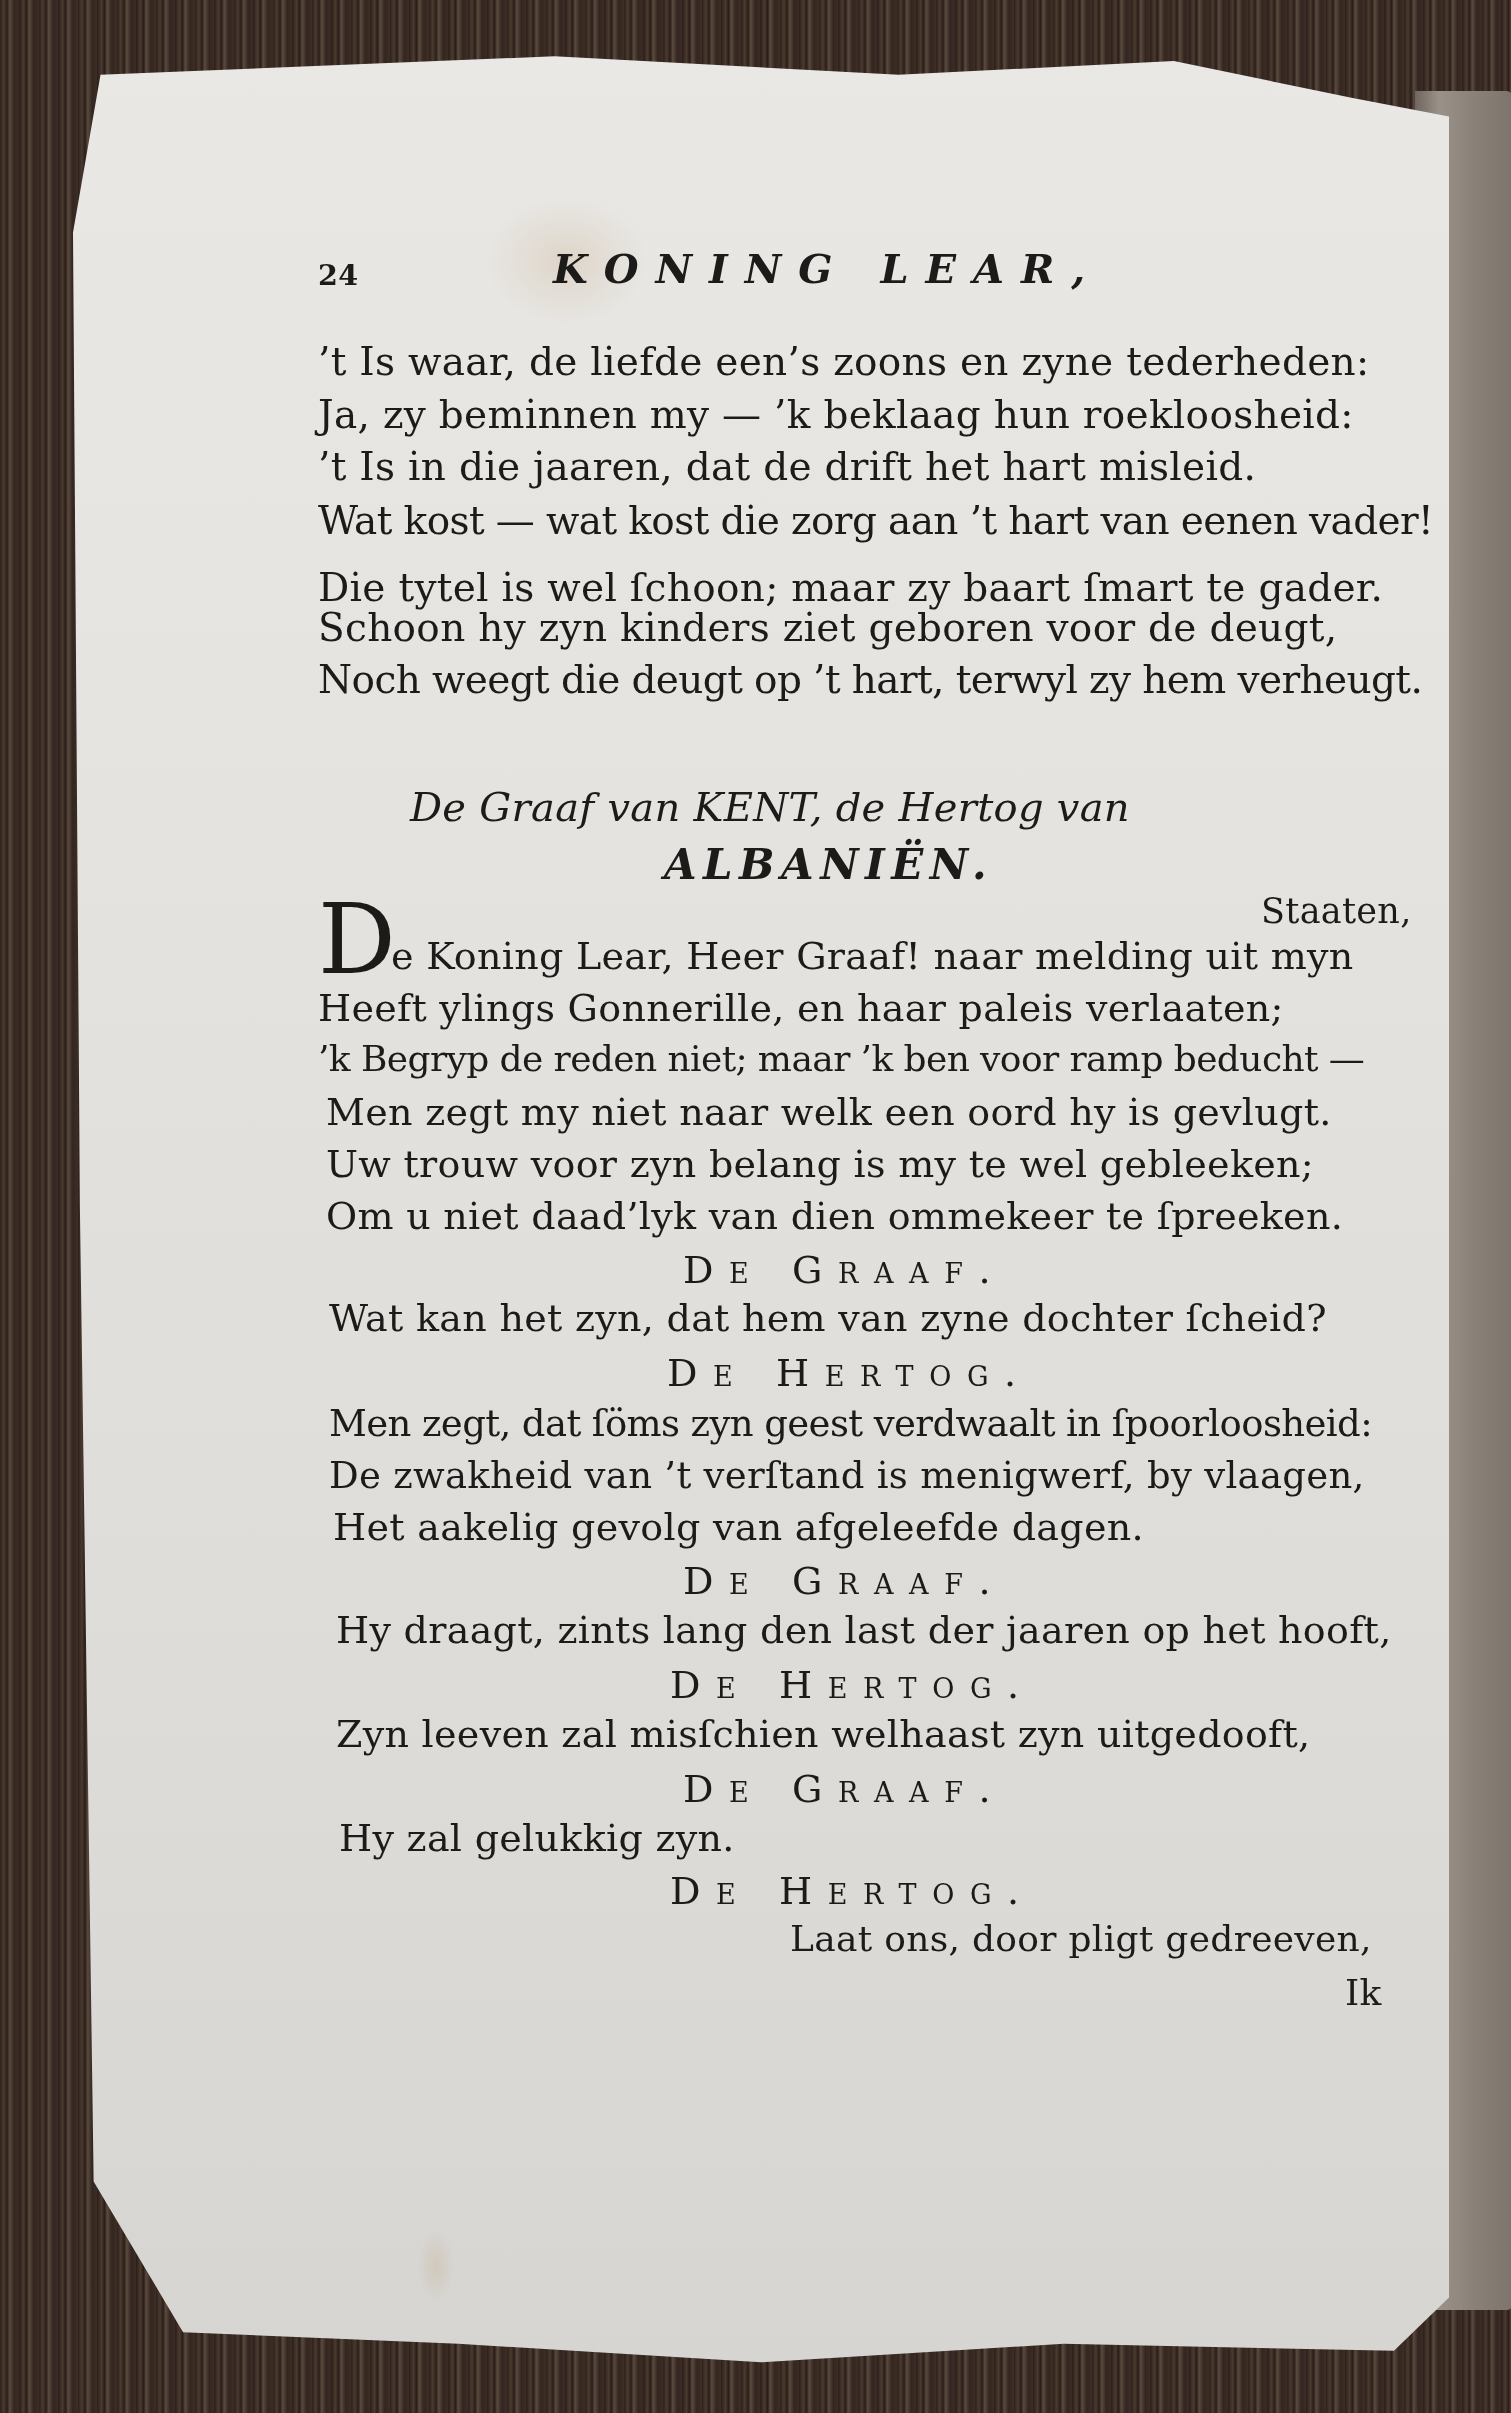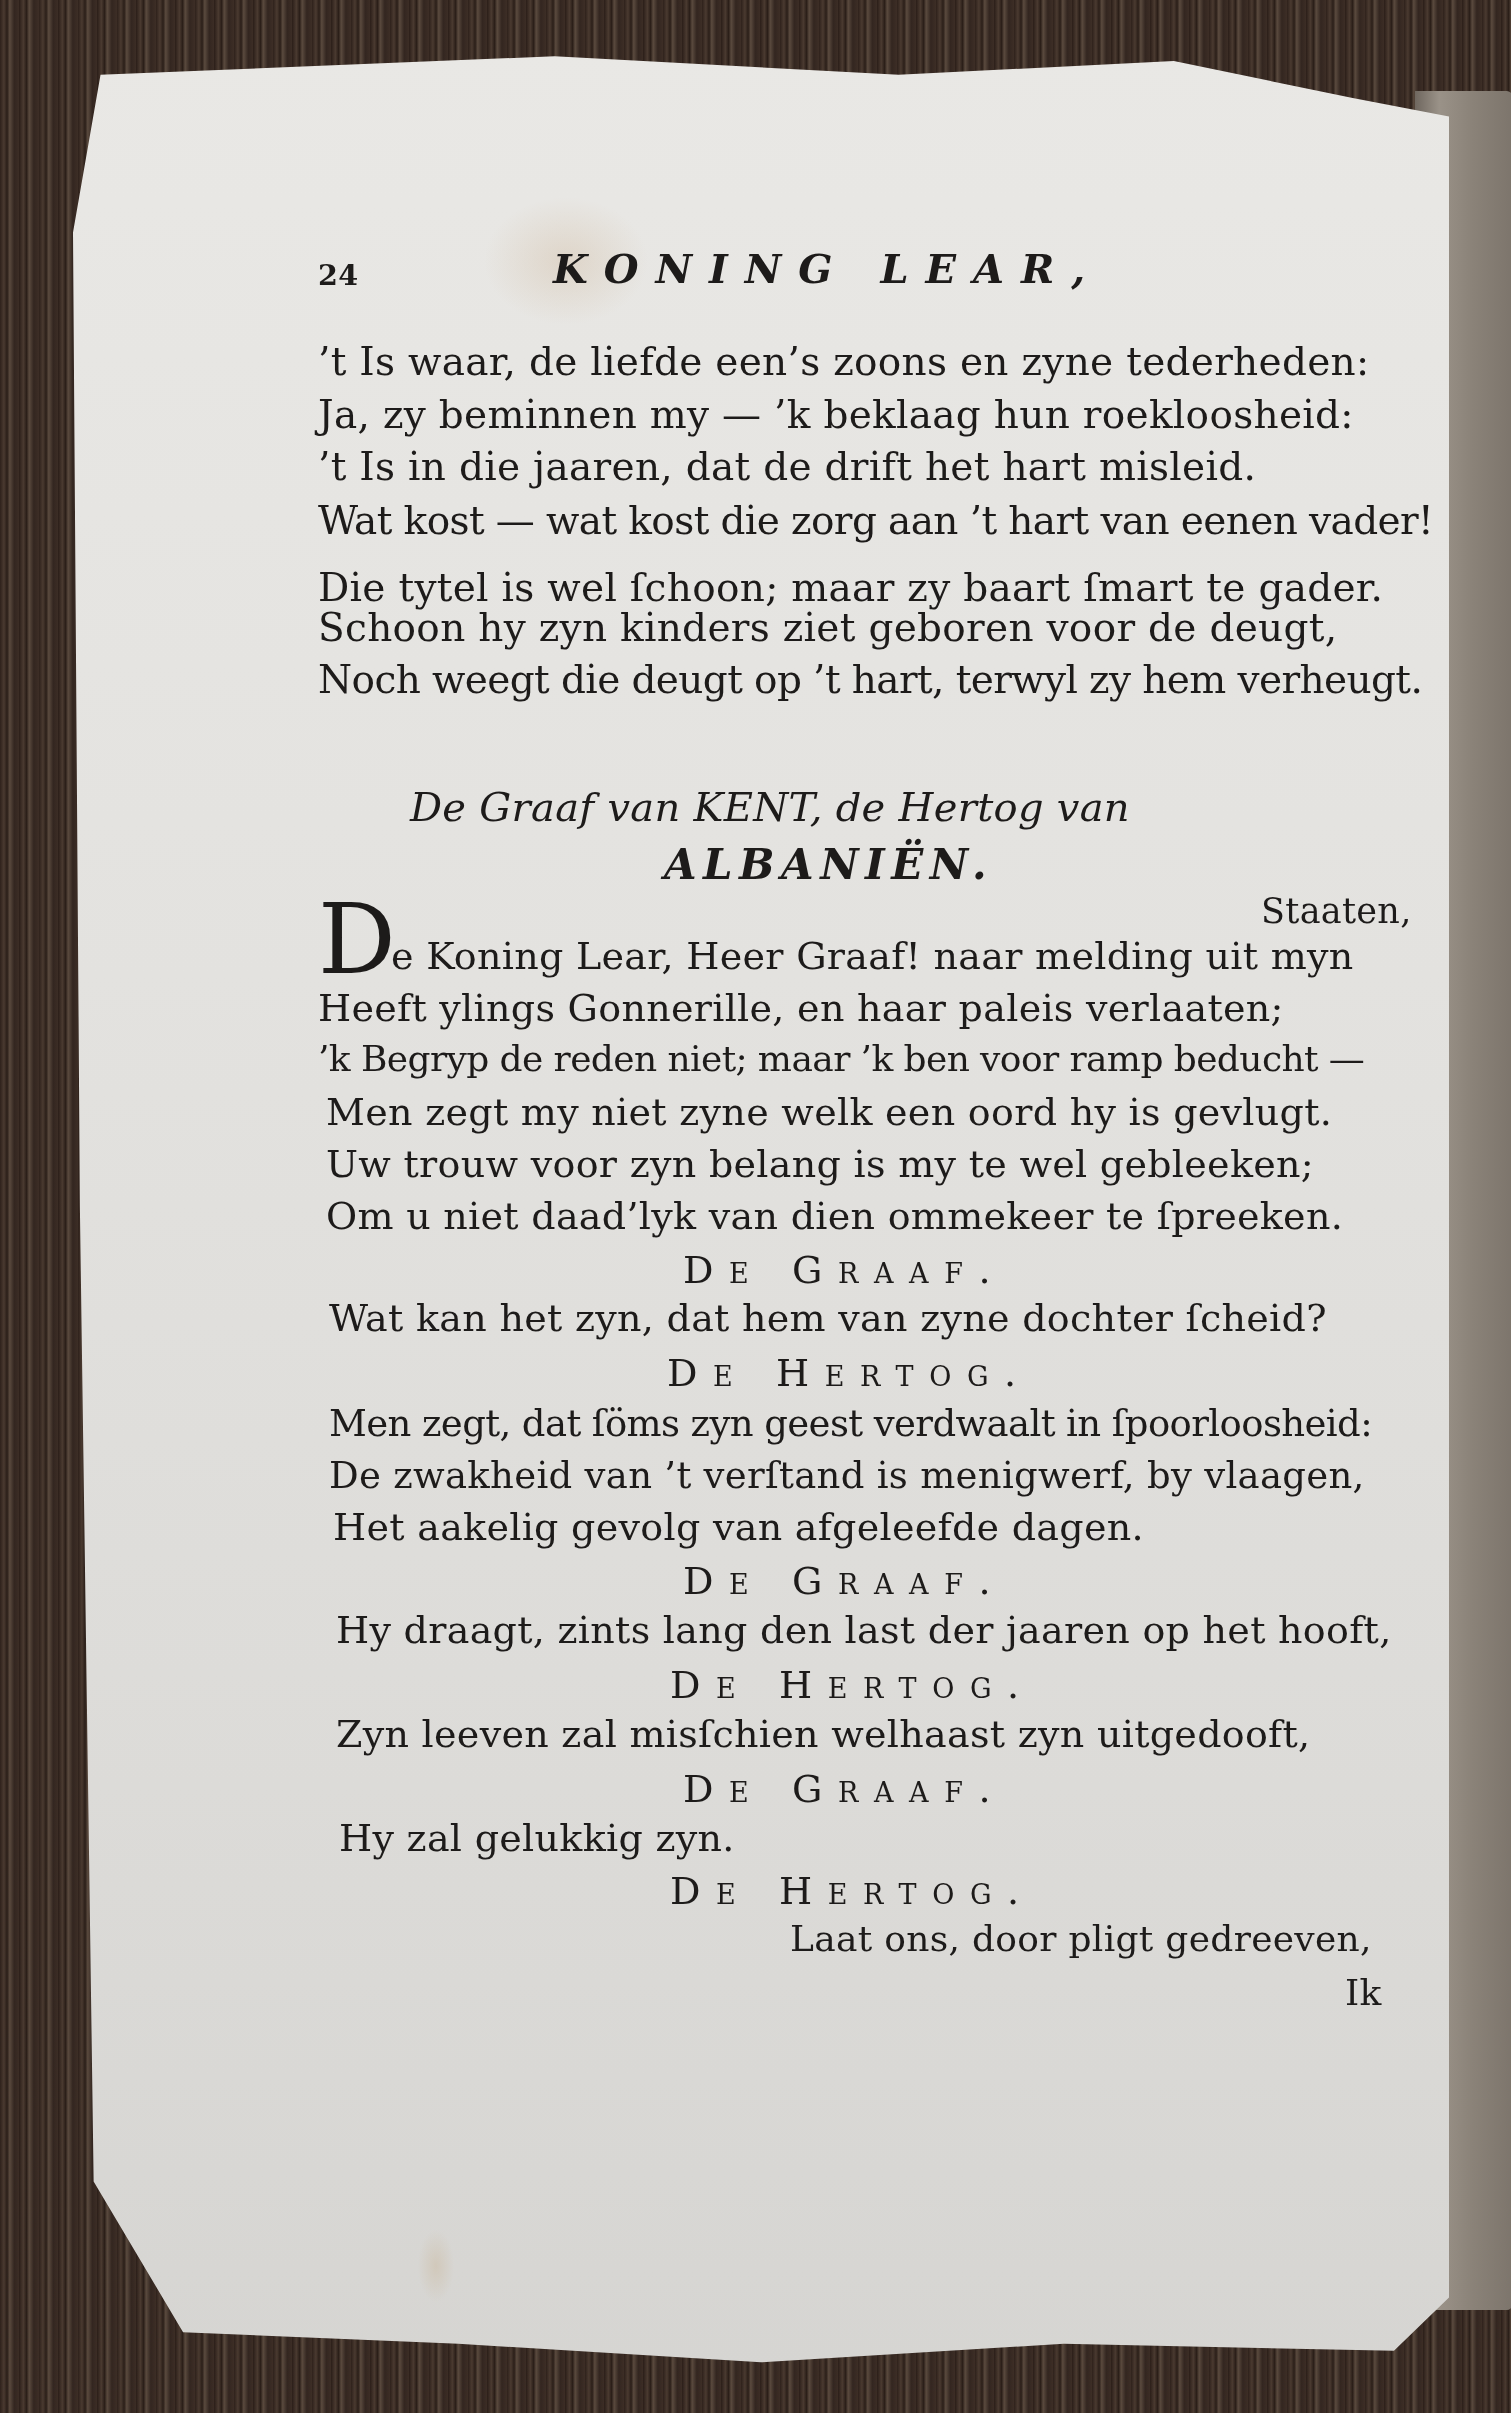--- a/index.html
+++ b/index.html
@@ -54,21 +54,21 @@
 
     <span class="t scene-chars">De Graaf van KENT, de Hertog van</span>
     <span class="t scene-chars2">ALBANIËN.</span>
 
     <span class="t verse" style="left:1188px; top:847px; font-size:35px;">Staaten,</span>
     <span class="t dropcap">D</span>
     <span class="t verse" style="left:318px; top:890px; font-size:38px;">e Koning Lear, Heer Graaf! naar melding uit myn</span>
 
     <span class="t verse" style="left:245px; top:942px; font-size:38px;">Heeft ylings Gonnerille, en haar paleis verlaaten;</span>
     <span class="t verse" style="left:245px; top:994px; font-size:36px; letter-spacing:-0.6px;">’k Begryp de reden niet; maar ’k ben voor ramp beducht —</span>
-    <span class="t verse" style="left:253px; top:1046px; font-size:38px;">Men zegt my niet zyne welk een oord hy is gevlugt.</span>
+    <span class="t verse" style="left:253px; top:1046px; font-size:38px;">Men zegt my niet naar welk een oord hy is gevlugt.</span>
     <span class="t verse" style="left:253px; top:1098px; font-size:38px;">Uw trouw voor zyn belang is my te wel gebleeken;</span>
     <span class="t verse" style="left:253px; top:1150px; font-size:38px;">Om u niet daad’lyk van dien ommekeer te ſpreeken.</span>
 
     <span class="t speaker" style="left:610px; top:1201px;">De Graaf.</span>
     <span class="t verse" style="left:256px; top:1252px; font-size:38px;">Wat kan het zyn, dat hem van zyne dochter ſcheid?</span>
 
     <span class="t speaker" style="left:594px; top:1304px;">De Hertog.</span>
     <span class="t verse" style="left:256px; top:1358px; font-size:37px; letter-spacing:-0.6px;">Men zegt, dat ſöms zyn geest verdwaalt in ſpoorloosheid:</span>
     <span class="t verse" style="left:256px; top:1410px; font-size:37px;text-align:center;">De zwakheid van ’t verſtand is menigwerf, by vlaagen,</span>
     <span class="t verse" style="left:260px; top:1461px; font-size:38px;">Het aakelig gevolg van afgeleefde dagen.</span>

